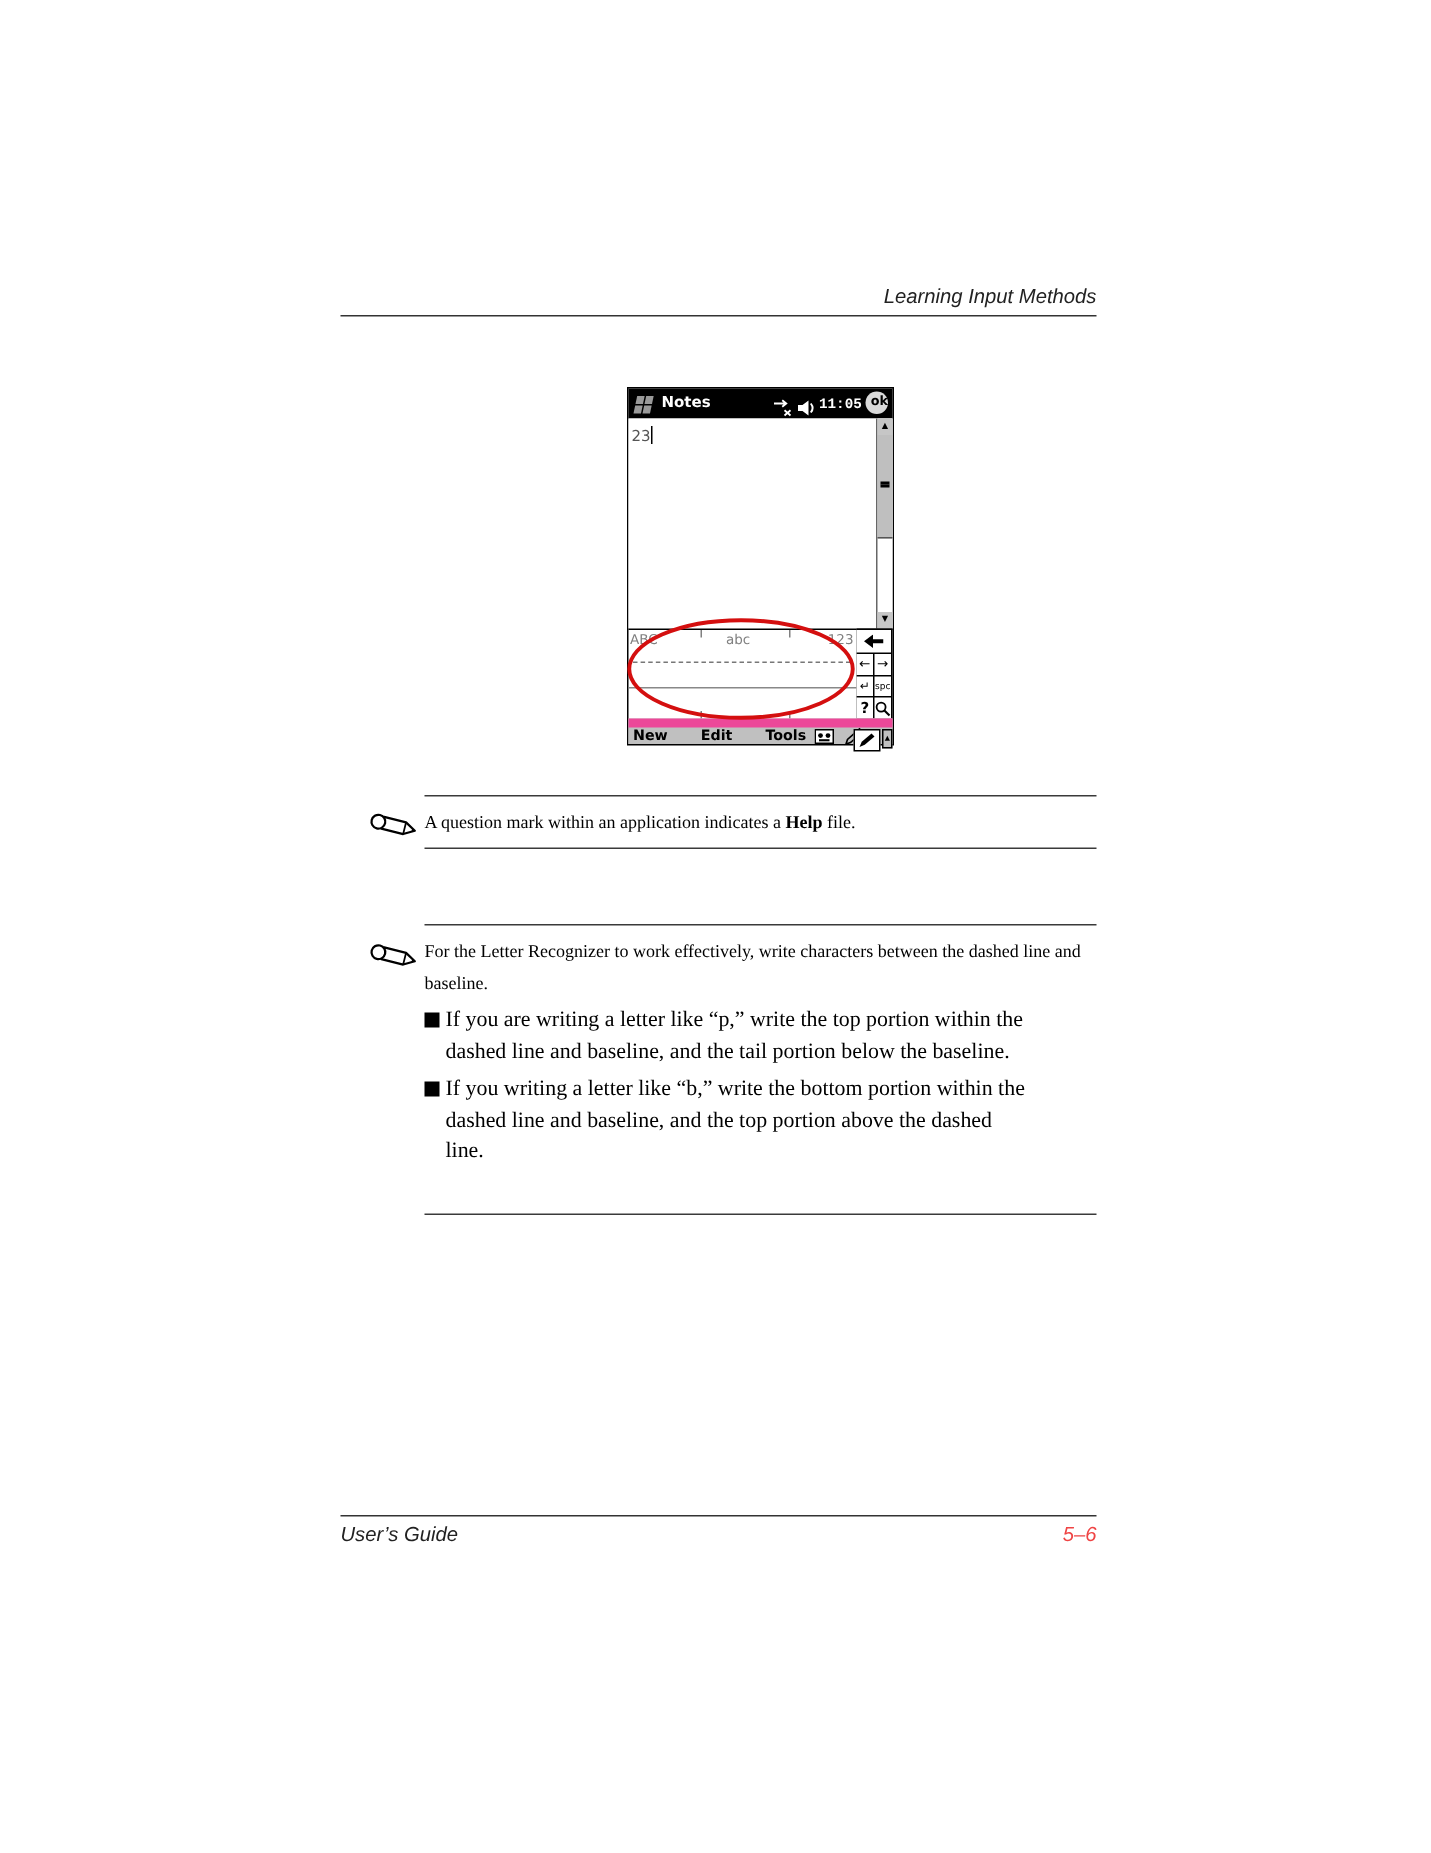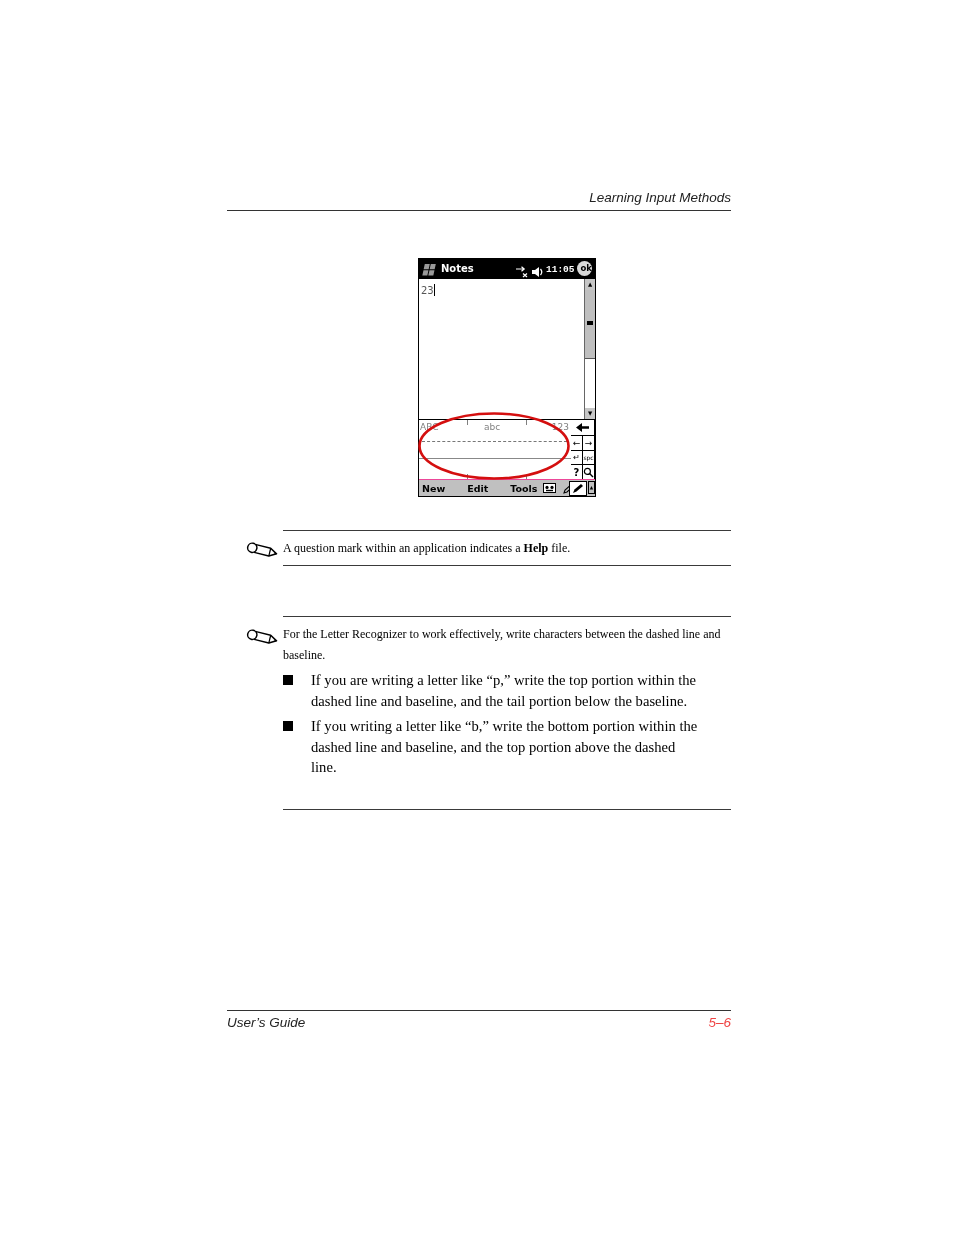--- a/index.html
+++ b/index.html
@@ -56,21 +56,21 @@
        font-size:9px;color:#000;}
   .bks{left:0;top:0;width:23px;height:15px;}
   .kl{left:0;top:16px;width:11px;height:14px;}
   .kr{left:12px;top:16px;width:11px;height:14px;}
   .ke{left:0;top:31px;width:11px;height:13px;font-size:8px;}
   .ks{left:12px;top:31px;width:11px;height:13px;font-size:6px;}
   .kh{left:0;top:45px;width:11px;height:14px;font-weight:bold;font-size:10px;}
   .km{left:12px;top:45px;width:11px;height:14px;}
 
   .menubar{position:absolute;left:0;top:220px;width:176px;height:17px;background:#c0c0c0;
-           border-top:1px solid #ec4899;box-sizing:border-box;display:flex;align-items:center;}
+           border-top:6px solid #ec4899;box-sizing:border-box;display:flex;align-items:center;}
   .mi{font-size:9.5px;font-weight:bold;color:#000;margin-left:22px;}
   .mi:first-child{margin-left:3px;}
   .mic{margin-left:6px;display:flex;align-items:center;}
   .inputbtn{position:absolute;right:8px;top:1px;width:16px;height:13px;background:#fff;border:1px solid #000;
             display:flex;align-items:center;justify-content:center;}
   .inputsel{position:absolute;right:0;top:1px;width:7px;height:13px;background:#c0c0c0;border:1px solid #000;
             box-sizing:border-box;font-size:4.5px;line-height:12px;text-align:center;color:#000;}
   .ellipse{position:absolute;left:-2px;top:152px;overflow:visible;}
 
   
@@ -78,21 +78,21 @@
   .nr1{top:530px;} .nr2{top:565px;} .nr3{top:616px;} .nr4{top:809px;}
   .pencil{position:absolute;left:245px;}
   .pc1{top:537px;} .pc2{top:624px;}
   .body-text{position:absolute;left:283px;font-size:12px;line-height:20.5px;color:#000;}
   .n1{top:538px;width:448px;}
   .n2{top:624px;width:446px;}
   .bullets{position:absolute;left:283px;top:670px;width:436px;font-size:14.6px;line-height:20.5px;color:#000;
            list-style:none;margin:0;padding:0;}
   .bullet{display:flex;margin-bottom:5px;}
   .sq{width:10px;height:10px;background:#000;margin-top:5px;flex:none;}
-  .bt{margin-left:18px;width:388px;}
+  .bt{margin-left:4px;width:388px;}
 </style>
 </head>
 <body>
 
 <div class="page">
 
   <div class="run-head">Learning Input Methods</div>
   <div class="rule hdr-rule"></div>
 
   <div class="pda">

